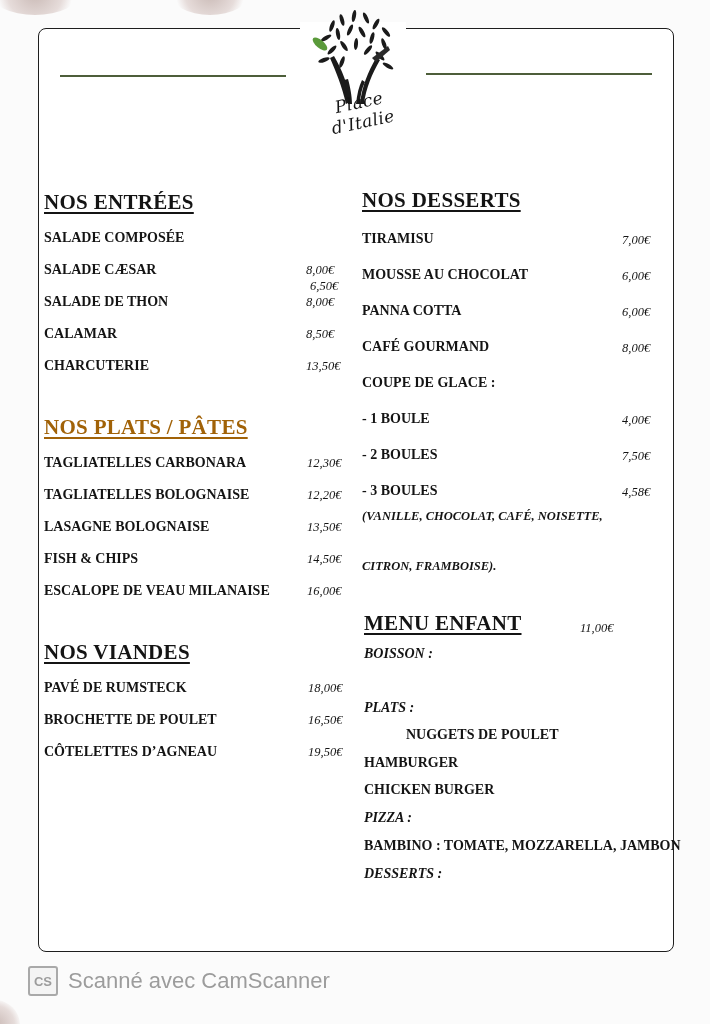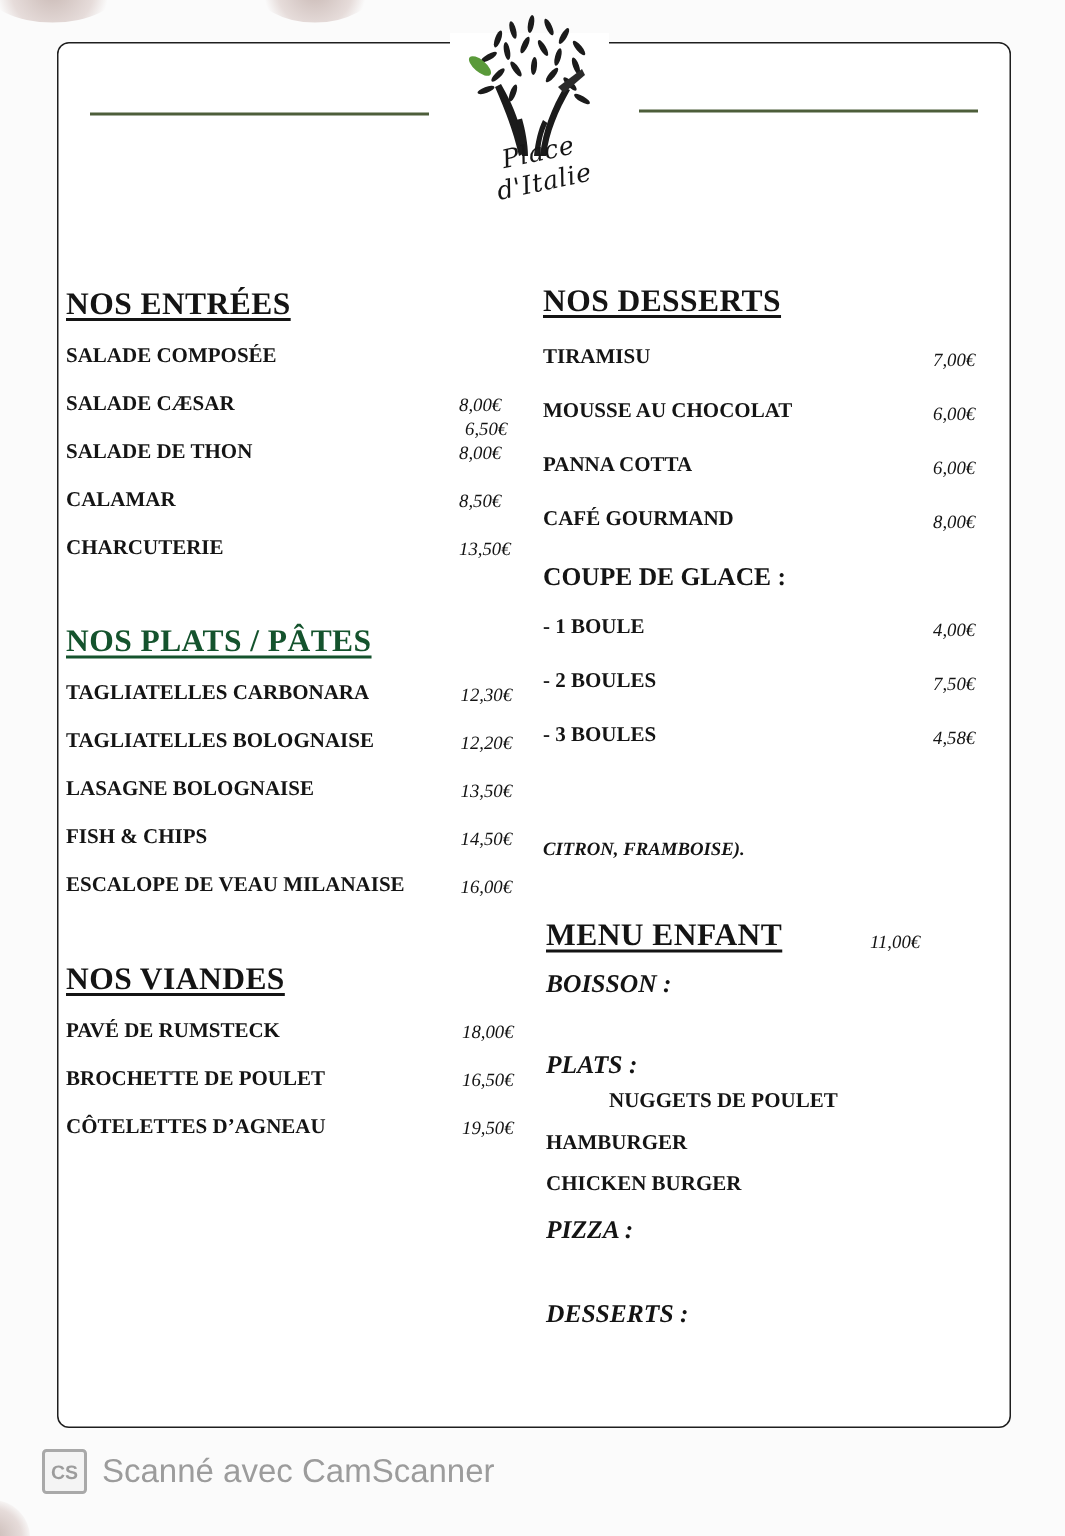--- a/index.html
+++ b/index.html
@@ -23,25 +23,25 @@
   .logo-text {
     position: absolute; left: 306px; top: 92px; width: 110px; text-align: center;
     font-family: "DejaVu Serif", serif; font-style: italic; font-size: 17px;
     transform: rotate(-12deg); color: #151515; letter-spacing: 0.5px;
   }
   .section { position: absolute; }
   .sec-title {
     font-size: 21px; font-weight: bold; text-decoration: underline; text-underline-offset: 3px;
     letter-spacing: 0.3px; color: #141414; white-space: nowrap;
   }
-  .sec-title.green { color: #14532d; }
+  .sec-title.green { color: #a16207; }
   .row { position: absolute; left: 0; font-size: 14px; font-weight: bold; white-space: nowrap; }
   .price { position: absolute; font-size: 12.5px; font-style: italic; white-space: nowrap; }
   .italic-note { position: absolute; left: 0; font-size: 12.5px; font-style: italic; font-weight: bold; white-space: nowrap; }
-  .sub-label { position: absolute; left: 0; font-size: 17px; font-style: italic; font-weight: bold; white-space: nowrap; }
+  .sub-label { position: absolute; left: 0; font-size: 14px; font-style: italic; font-weight: bold; white-space: nowrap; }
   .watermark {
     position: absolute; left: 28px; top: 966px; display: flex; align-items: center;
     color: #9c9c9c; font-family: "Liberation Sans", sans-serif; font-size: 22px;
   }
   .cs-icon {
     width: 30px; height: 30px; border: 2px solid #a9a9a9; border-radius: 3px; margin-right: 10px;
     box-sizing: border-box; font-size: 13px; font-weight: bold; color: #9c9c9c;
     display: flex; align-items: center; justify-content: center; background: rgba(240,240,240,0.6);
   }
 </style>
@@ -133,38 +133,40 @@
 <div class="section" style="left:362px;top:188px;width:300px;">
   <div class="sec-title">NOS DESSERTS</div>
   <div class="row" style="top:43px;"><span>TIRAMISU</span></div>
   <div class="price" style="left:260px;top:45px;">7,00€</div>
   <div class="row" style="top:79px;"><span>MOUSSE AU CHOCOLAT</span></div>
   <div class="price" style="left:260px;top:81px;">6,00€</div>
   <div class="row" style="top:115px;"><span>PANNA COTTA</span></div>
   <div class="price" style="left:260px;top:117px;">6,00€</div>
   <div class="row" style="top:151px;"><span>CAFÉ GOURMAND</span></div>
   <div class="price" style="left:260px;top:153px;">8,00€</div>
-  <div class="row" style="top:187px;font-size:17px;">COUPE DE GLACE :</div>
+  <div class="row" style="top:187px;font-size:14px;">COUPE DE GLACE :</div>
   <div class="row" style="top:223px;"><span>- 1 BOULE</span></div>
   <div class="price" style="left:260px;top:225px;">4,00€</div>
   <div class="row" style="top:259px;"><span>- 2 BOULES</span></div>
   <div class="price" style="left:260px;top:261px;">7,50€</div>
   <div class="row" style="top:295px;"><span>- 3 BOULES</span></div>
   <div class="price" style="left:260px;top:297px;">4,58€</div>
+  <div class="italic-note" style="top:321px;">(VANILLE, CHOCOLAT, CAFÉ, NOISETTE,</div>
   <div class="italic-note" style="top:371px;">CITRON, FRAMBOISE).</div>
 </div>
 
 <div class="section" style="left:364px;top:611px;width:310px;">
   <div class="sec-title">MENU ENFANT</div>
   <div class="price" style="left:216px;top:10px;">11,00€</div>
   <div class="sub-label" style="top:35px;">BOISSON :</div>
   <div class="sub-label" style="top:89px;">PLATS :</div>
   <div class="row" style="top:116px;margin-left:42px;">NUGGETS DE POULET</div>
   <div class="row" style="top:144px;">HAMBURGER</div>
   <div class="row" style="top:171px;">CHICKEN BURGER</div>
   <div class="sub-label" style="top:199px;">PIZZA :</div>
+  <div class="row" style="top:227px;">BAMBINO : TOMATE, MOZZARELLA, JAMBON</div>
   <div class="sub-label" style="top:255px;">DESSERTS :</div>
 </div>
 
 <div class="watermark">
   <div class="cs-icon">CS</div>
   <span>Scanné avec CamScanner</span>
 </div>
 
 </body></html>

